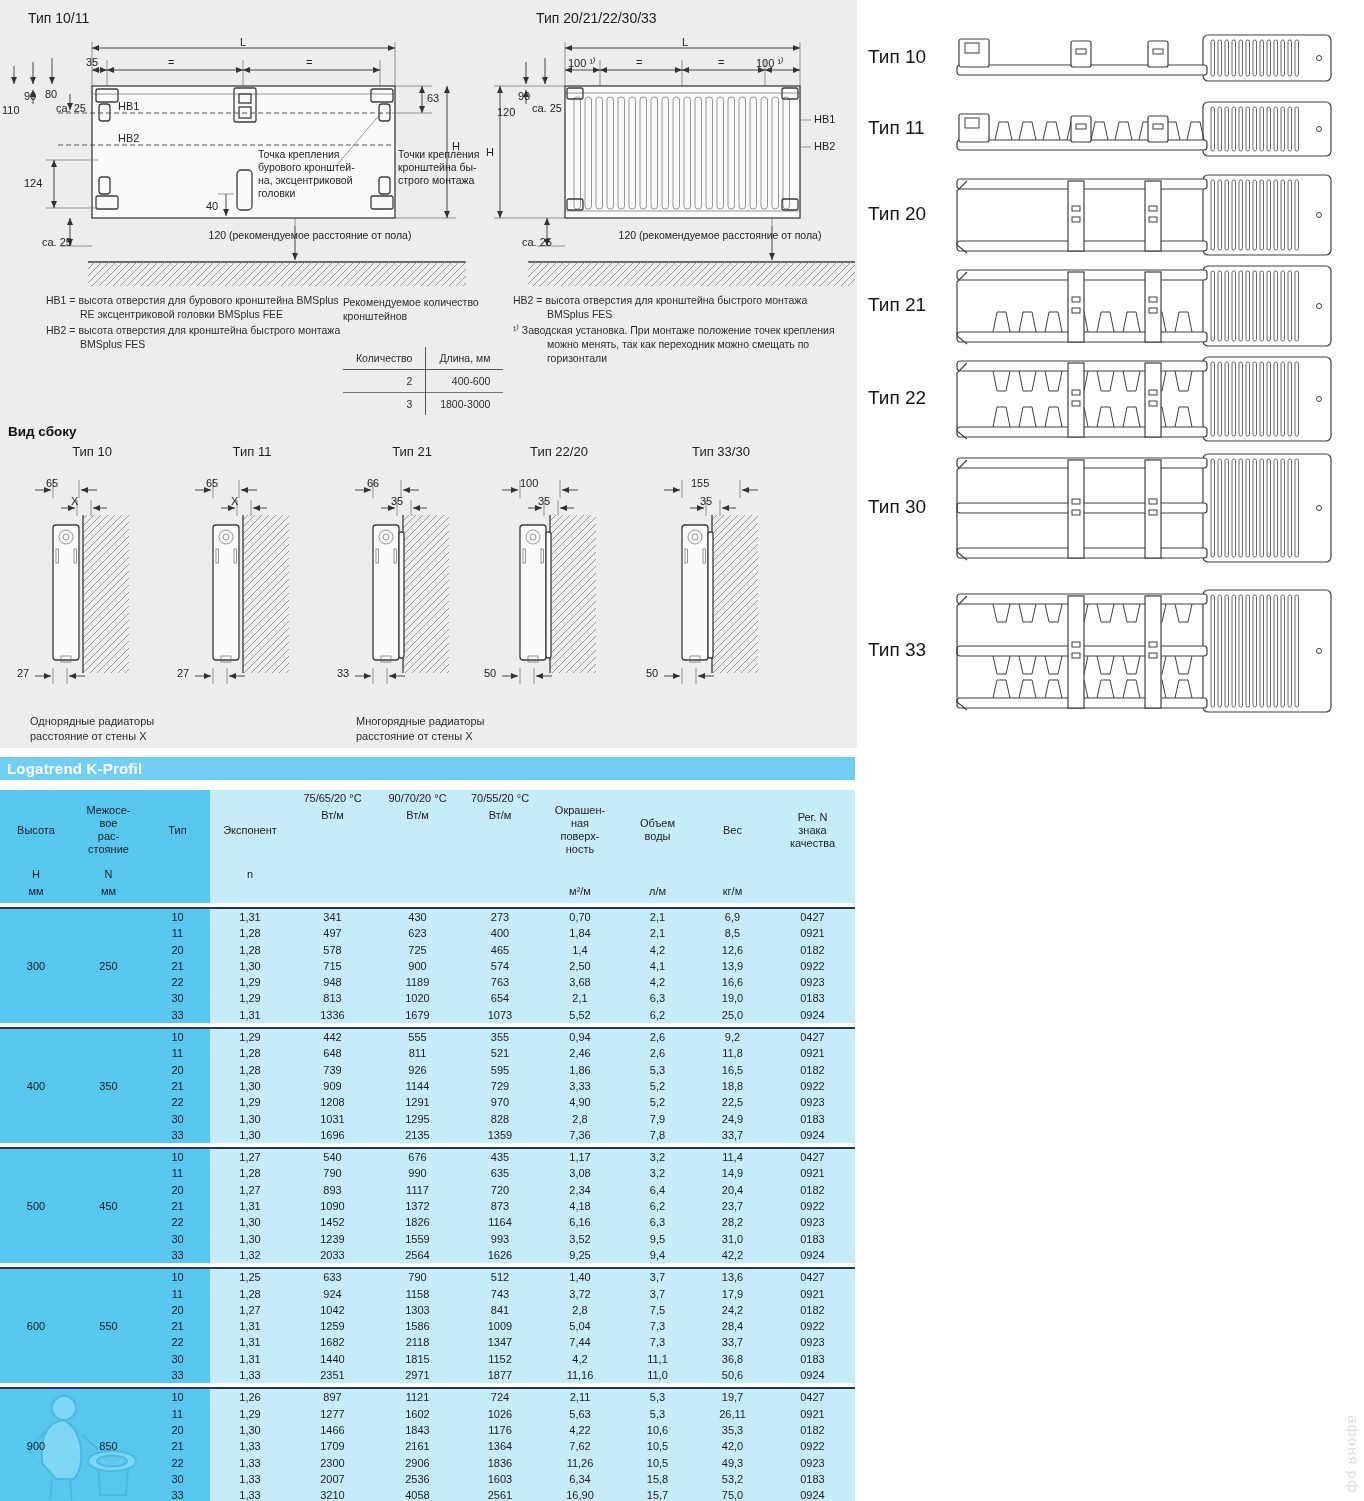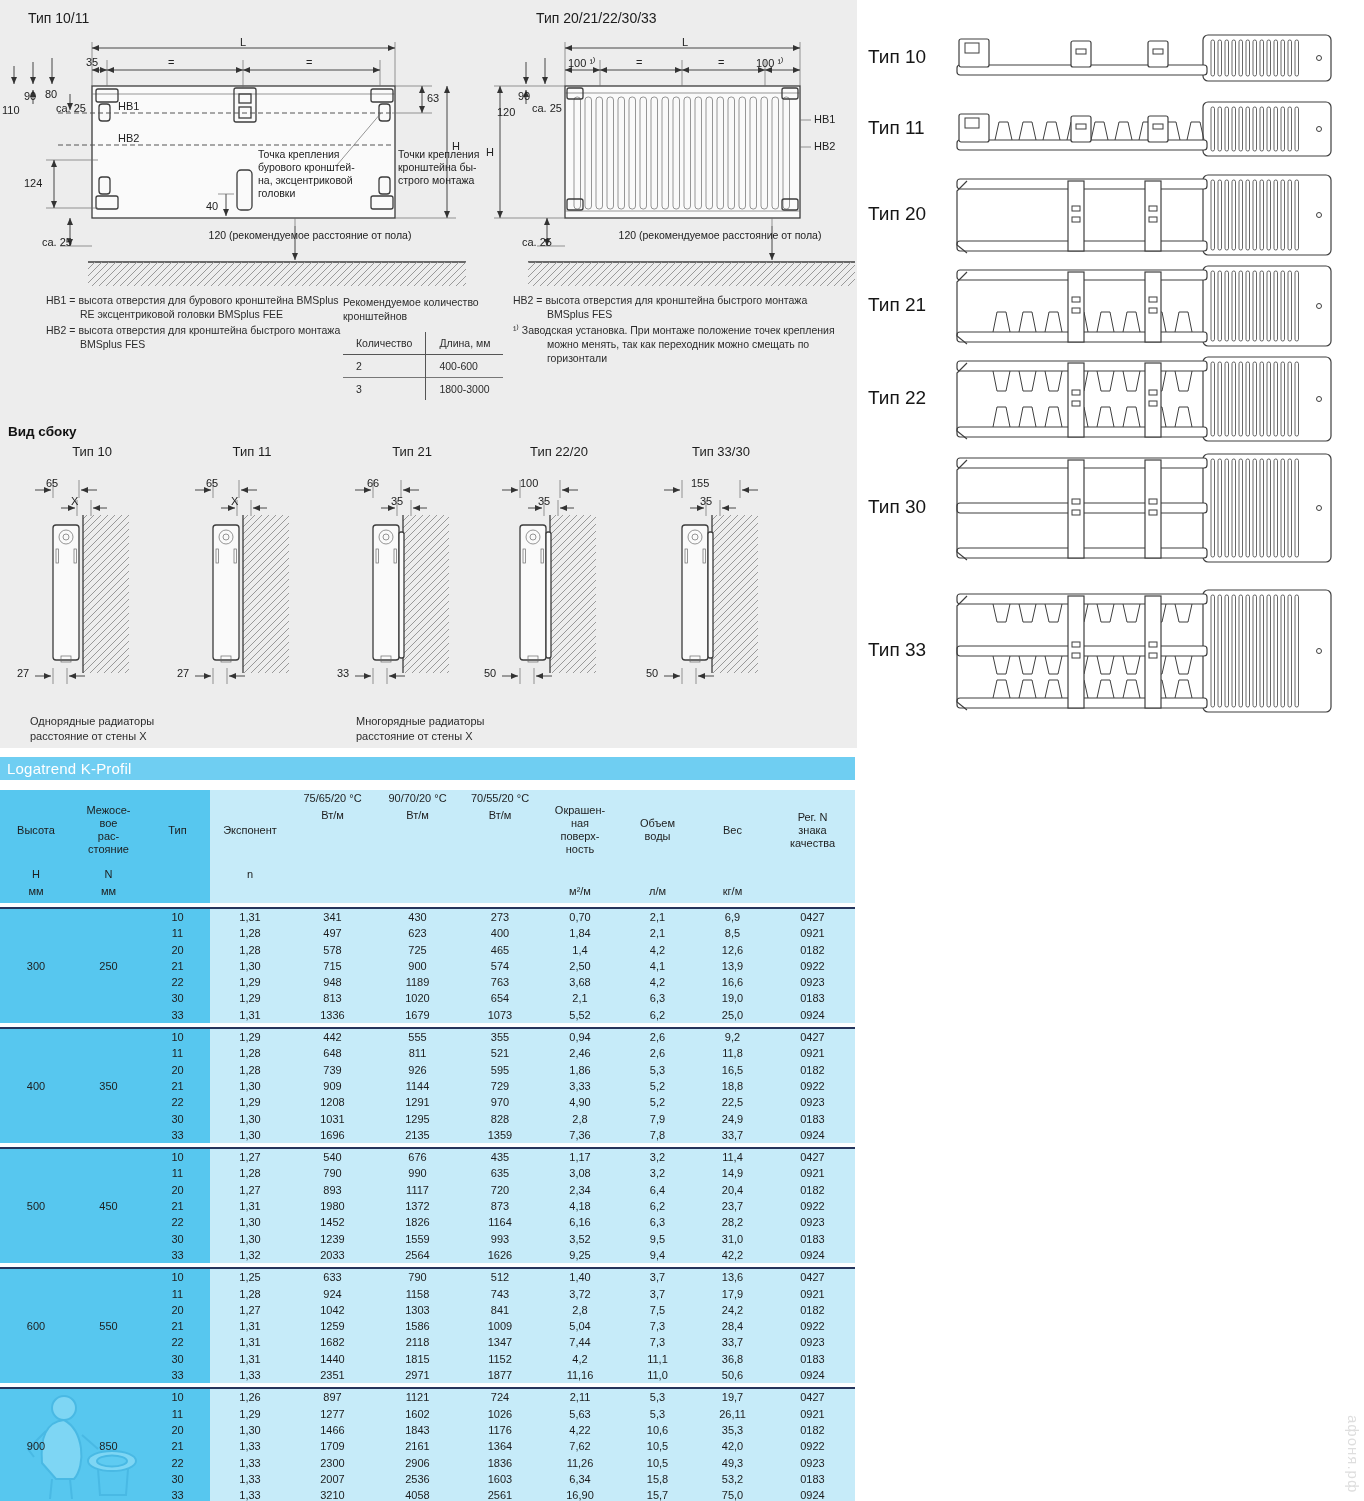--- a/index.html
+++ b/index.html
@@ -7,34 +7,34 @@
        font-family:"Liberation Sans",sans-serif;color:#222;overflow:hidden}
   .panel{position:absolute;left:0;top:0;width:857px;height:748px;background:#ededed}
   #art{position:absolute;left:0;top:0}
   .dtitle{position:absolute;font-size:14px;color:#1c1c1c;white-space:nowrap}
   span.dim{position:absolute;font-size:11px;color:#222;white-space:nowrap}
   span.dimc{position:absolute;font-size:10.5px;color:#222;text-align:center}
   .callout{position:absolute;font-size:10.5px;line-height:1.25;color:#222}
   .fnote{position:absolute;font-size:10.5px;line-height:1.3;color:#2c2c2c}
   .fnote>div{padding-left:34px;text-indent:-34px;margin-bottom:3px}
   .btable{position:absolute;font-size:10.5px;color:#2c2c2c}
-  .btable .t{width:160px;line-height:1.3;margin-bottom:9px}
+  .btable .t{width:160px;line-height:1.3;margin-bottom:24px}
   .btable table{border-collapse:collapse;font-size:10.5px}
-  .btable th,.btable td{padding:5px 13px;text-align:left;font-weight:normal}
+  .btable th,.btable td{padding:5px 13px;text-align:right;font-weight:normal}
   .btable th{border-bottom:1.5px solid #555}
   .btable .c2{border-left:1.5px solid #555}
   .btable tr.r2 td{border-top:1.2px solid #777}
   .svtitle{position:absolute;font-weight:bold;font-size:13.5px;color:#111}
   .svlabel{position:absolute;font-size:13px;color:#1c1c1c;text-align:center}
   .svdim{position:absolute;font-size:11px;color:#222;text-align:left}
   .svcap{position:absolute;font-size:11px;line-height:1.35;color:#2c2c2c}
   .type-label{position:absolute;font-size:19px;color:#161616;white-space:nowrap}
   .type-draw{position:absolute}
   .k-table{position:absolute;left:0;top:757px;width:855px}
-  .k-title{height:23px;background:#6fcef2;color:#fff;font-weight:normal;font-size:15px;
+  .k-title{height:23px;background:#6fcef2;color:#fff;font-weight:bold;font-size:15px;
            line-height:23px;padding-left:7px;letter-spacing:.2px}
   .k-head{position:relative;margin-top:10px;height:113px;background:#c6ebf9;overflow:hidden}
   .darkbg{position:absolute;left:0;top:0;bottom:0;width:210px;background:#57c7ef}
   .hgrid{position:relative;display:grid;grid-template-columns:72px 73px 65px 80px 250px 80px 75px 75px 85px;height:100%;padding-top:2px;box-sizing:border-box}
   .hcell{display:flex;flex-direction:column;align-items:center;font-size:11px;line-height:13px;text-align:center;color:#1d1d1d}
   .hlab{height:76px;display:flex;flex-direction:column;justify-content:center}
   .hsym{height:17px}
   .hunit{height:18px}
   .hcell sup{font-size:8px}
   .power .hsubs{display:grid;grid-template-columns:85px 85px 80px;width:250px}
@@ -946,21 +946,21 @@
           <span>2,34</span>
           <span>6,4</span>
           <span>20,4</span>
           <span>0182</span>
         </div>
         <div class="k-row">
           <span>500</span>
           <span>450</span>
           <span>21</span>
           <span>1,31</span>
-          <span>1980</span>
+          <span>1090</span>
           <span>1372</span>
           <span>873</span>
           <span>4,18</span>
           <span>6,2</span>
           <span>23,7</span>
           <span>0922</span>
         </div>
         <div class="k-row">
           <span></span>
           <span></span>

